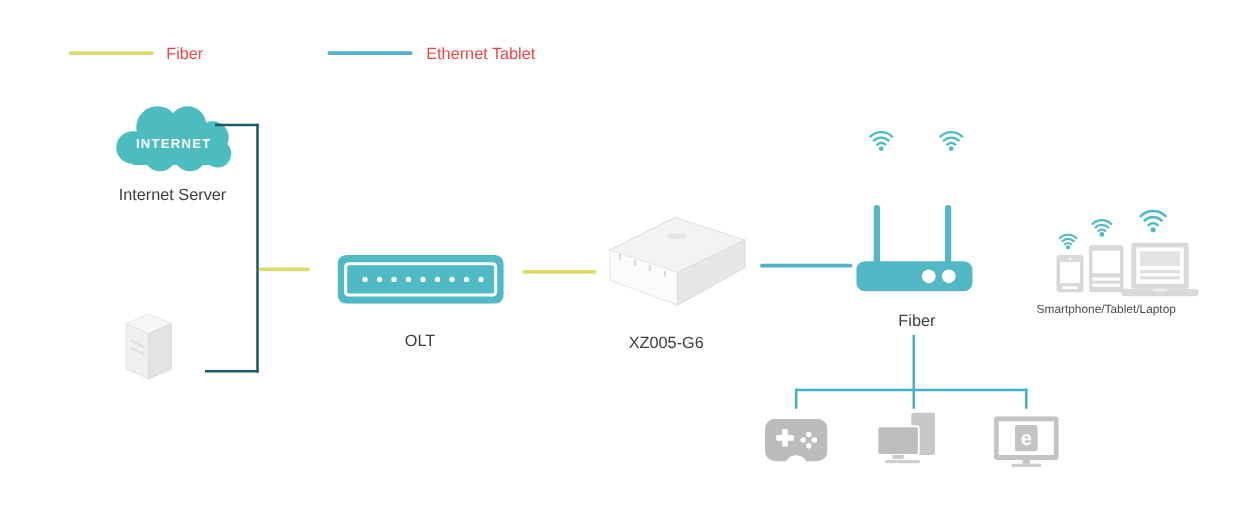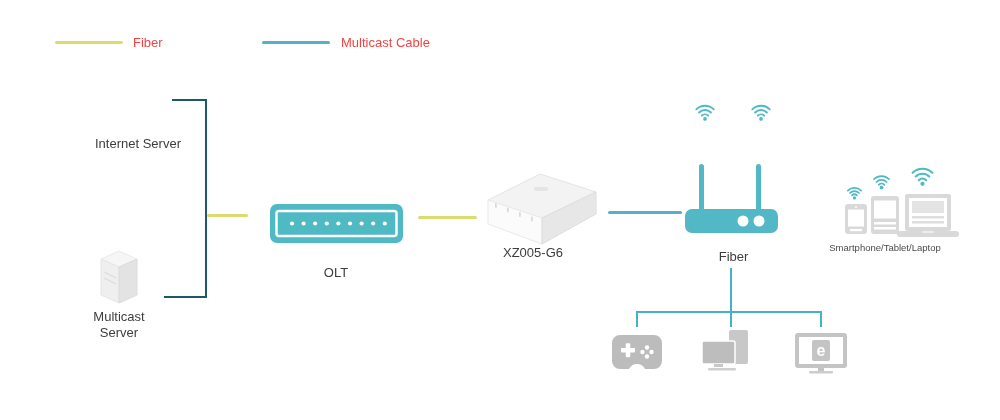--- a/index.html
+++ b/index.html
@@ -19,37 +19,51 @@
   svg{display:block;}
 </style>
 </head>
 <body>
 
 <div id="canvas">
 
   <div class="line fiber abs" style="left:55px;top:41px;width:68px;"></div>
   <div class="legend-lbl" style="left:133px;top:35px;">Fiber</div>
   <div class="line eth abs" style="left:262px;top:41px;width:68px;"></div>
-  <div class="legend-lbl" style="left:341px;top:35px;">Multicast Cable</div>
-
-  <div class="lbl" style="left:63px;top:136px;width:150px;">Internet Server</div>
+  <div class="legend-lbl" style="left:341px;top:35px;">Ethernet Tablet</div>
+
+  <div class="abs" style="left:92px;top:80px;">
+    <svg width="94" height="58" viewBox="0 0 94 58">
+      <g fill="#4dbcc0">
+        <circle cx="14" cy="38" r="13"></circle>
+        <circle cx="34" cy="22" r="17"></circle>
+        <circle cx="58" cy="20" r="15"></circle>
+        <circle cx="78" cy="30" r="13"></circle>
+        <circle cx="82" cy="43" r="11"></circle>
+        <circle cx="60" cy="44" r="13"></circle>
+        <circle cx="36" cy="44" r="13"></circle>
+        <rect x="14" y="26" width="64" height="26"></rect>
+      </g>
+      <text x="47" y="38" text-anchor="middle" font-size="10.5" font-weight="bold" letter-spacing="1" fill="#ffffff">INTERNET</text>
+    </svg>
+  </div>
+  <div class="lbl" style="left:63px;top:148px;width:150px;">Internet Server</div>
 
   <div class="bracket abs" style="left:172px;top:99px;width:35px;height:2px;"></div>
   <div class="bracket abs" style="left:205px;top:99px;width:2px;height:199px;"></div>
   <div class="bracket abs" style="left:164px;top:296px;width:43px;height:2px;"></div>
 
   <div class="abs" style="left:93px;top:250px;">
     <svg width="52" height="54" viewBox="0 0 52 54">
       <polygon points="8,9 26,1 44,9 26,17" fill="#f6f6f6" stroke="#eaeaea" stroke-width="1"></polygon>
       <polygon points="8,9 26,17 26,53 8,45" fill="#efefef" stroke="#e6e6e6" stroke-width="1"></polygon>
       <polygon points="26,17 44,9 44,45 26,53" fill="#e3e3e3" stroke="#dcdcdc" stroke-width="1"></polygon>
       <path d="M11 22 L23 28 M11 28 L23 34" stroke="#e0e0e0" stroke-width="1.5" fill="none"></path>
     </svg>
   </div>
-  <div class="lbl" style="left:79px;top:309px;width:80px;">Multicast Server</div>
 
   <div class="line fiber abs" style="left:207px;top:214px;width:41px;"></div>
   <div class="line fiber abs" style="left:418px;top:216px;width:59px;"></div>
 
   <div class="abs" style="left:270px;top:204px;">
     <svg width="133" height="39" viewBox="0 0 133 39">
       <rect x="0" y="0" width="133" height="39" rx="7" fill="#4fb9c4"></rect>
       <rect x="6.5" y="7" width="120" height="25" rx="2.5" fill="none" stroke="#ffffff" stroke-width="2.5"></rect>
       <g fill="#ffffff">
         <circle cx="22" cy="19.5" r="2.1"></circle>
@@ -73,21 +87,21 @@
       <polygon points="64,58 118,32 118,54 64,84" fill="#e7e7e7" stroke="#dedede" stroke-width="1"></polygon>
       <rect x="56" y="27" width="14" height="4" rx="2" fill="#e4e4e4"></rect>
       <g fill="#dadada">
         <rect x="17" y="43" width="1.8" height="5" rx="0.9"></rect>
         <rect x="29" y="47.5" width="1.8" height="5" rx="0.9"></rect>
         <rect x="41" y="52" width="1.8" height="5" rx="0.9"></rect>
         <rect x="53" y="56.5" width="1.8" height="5" rx="0.9"></rect>
       </g>
     </svg>
   </div>
-  <div class="lbl" style="left:464px;top:245px;width:138px;">XZ005-G6</div>
+  <div class="lbl" style="left:464px;top:266px;width:138px;">XZ005-G6</div>
 
   <div class="line eth abs" style="left:608px;top:211px;width:74px;"></div>
 
   <div class="abs" style="left:694px;top:103px;">
     <svg width="22" height="19" viewBox="0 0 24 20">
       <g stroke="#4dbac4" stroke-width="2" fill="none" stroke-linecap="round">
         <path d="M8.5 13.5 a5 5 0 0 1 7 0"></path>
         <path d="M5.5 10 a9.2 9.2 0 0 1 13 0"></path>
         <path d="M2.5 6.5 a13.5 13.5 0 0 1 19 0"></path>
       </g>

